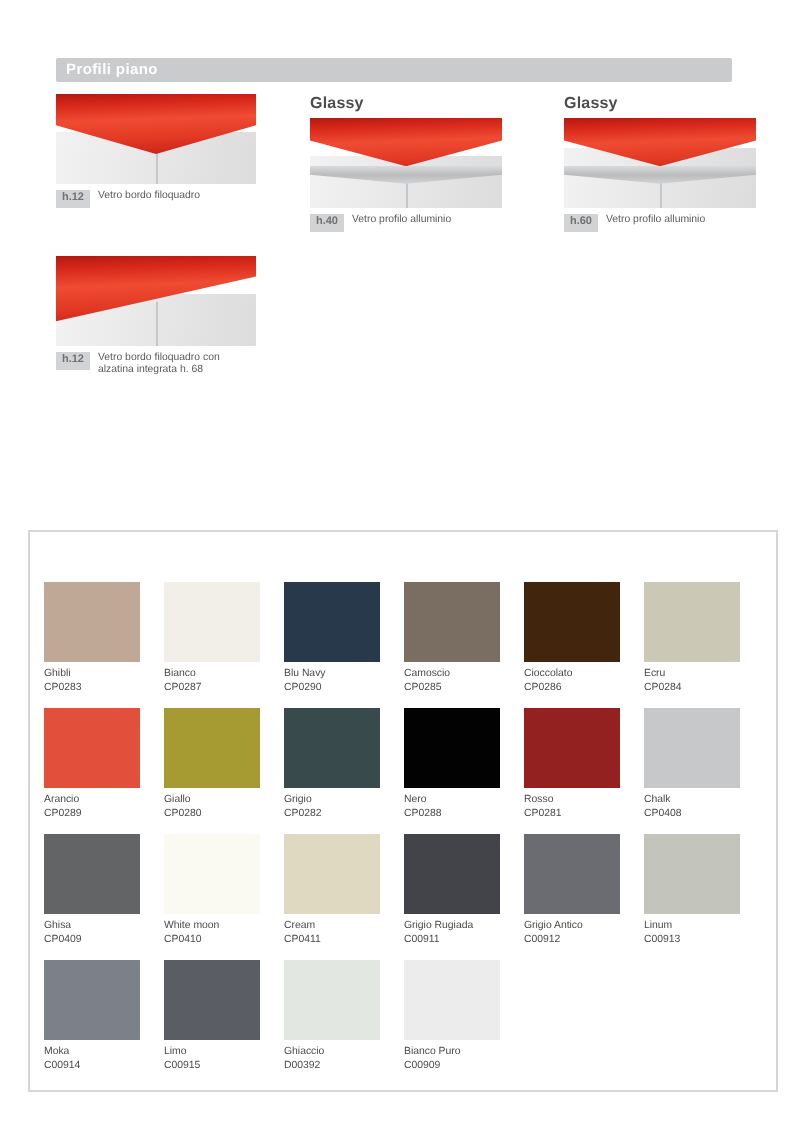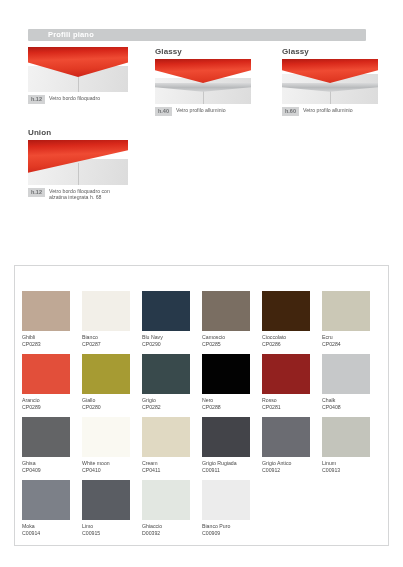--- a/index.html
+++ b/index.html
@@ -29,21 +29,21 @@
     position: absolute;
     left: 28px;
     top: 29px;
     width: 338px;
     height: 12px;
     background: #c9cbcc;
     border-radius: 1px;
   }
   .section-header-label {
     position: absolute;
-    left: 20px;
+    left: 5px;
     top: 1px;
     font-size: 7.5px;
     font-weight: bold;
     color: #ffffff;
     letter-spacing: .2px;
     line-height: 10px;
     text-align: right;
   }
 
   .profile-card {
@@ -250,21 +250,20 @@
       <div class="img-top flat"></div>
       <div class="img-edge"></div>
     </div>
     <div class="profile-caption">
       <span class="caption-badge">h.60</span>
       <span class="caption-text">Vetro profilo alluminio</span>
     </div>
   </div>
 
   <div class="profile-card p4">
-    <div class="profile-title">Union</div>
     <div class="profile-img">
       <div class="img-body"></div>
       <div class="img-top union"></div>
     </div>
     <div class="profile-caption">
       <span class="caption-badge">h.12</span>
       <span class="caption-text">Vetro bordo filoquadro con alzatina integrata h. 68</span>
     </div>
   </div>
 </div>

